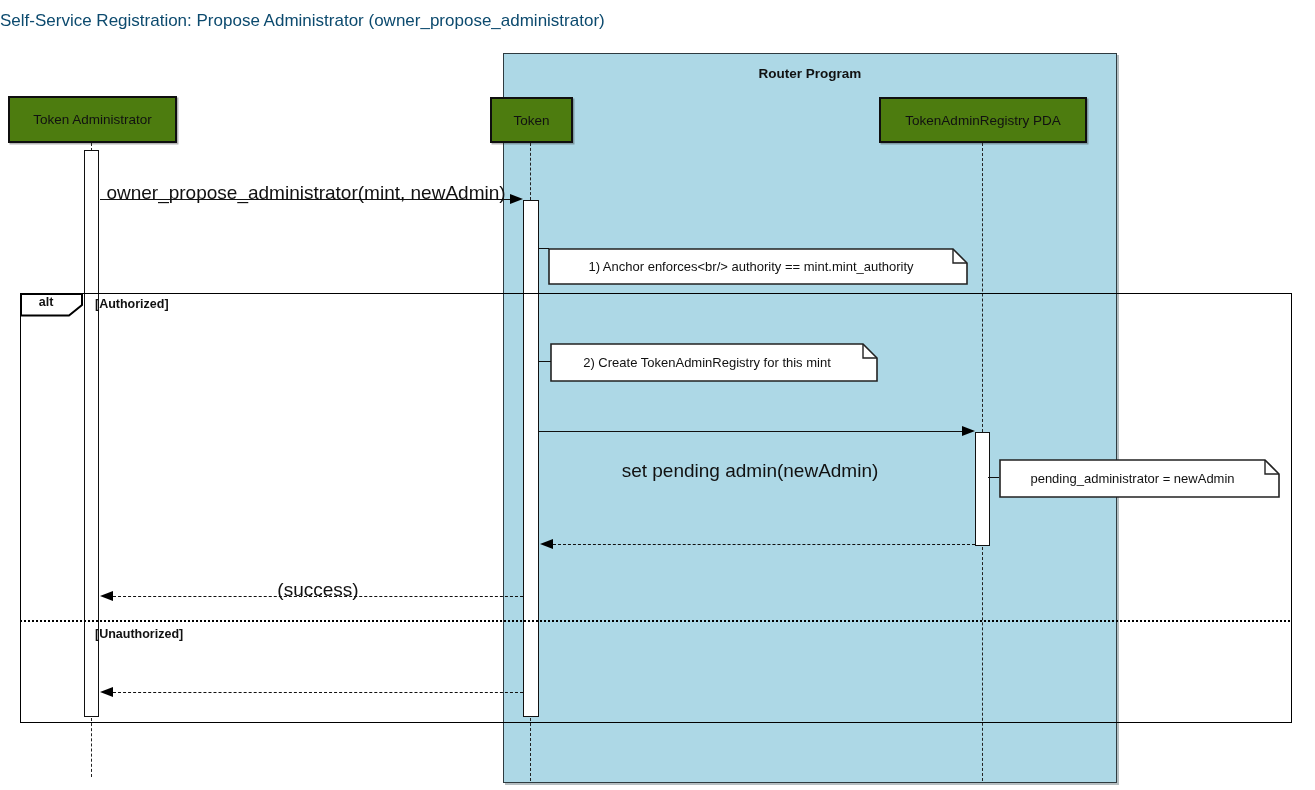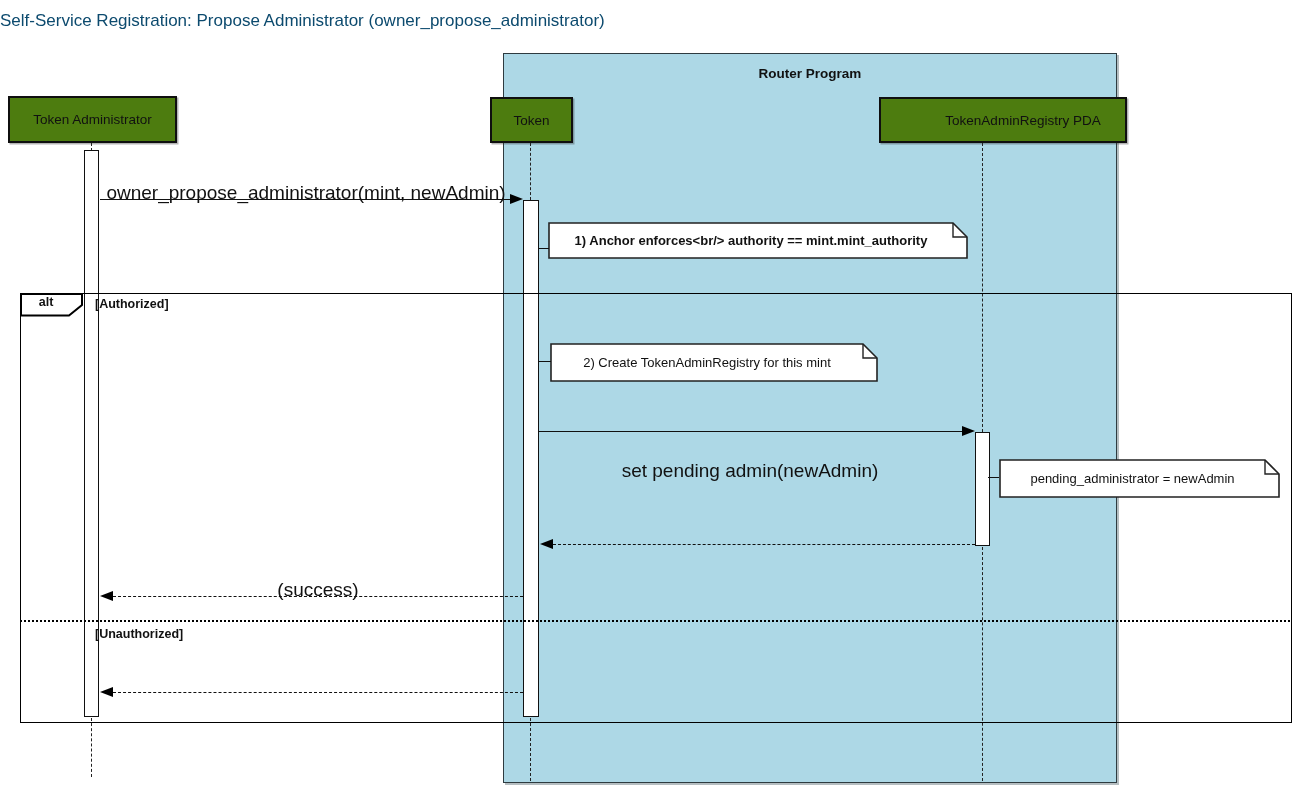--- a/index.html
+++ b/index.html
@@ -148,34 +148,34 @@
   <div class="lifeline" style="left:530px; top:718px; height:63px;"></div>
   <div class="lifeline" style="left:982px; top:143px; height:289px;"></div>
   <div class="lifeline" style="left:982px; top:547px; height:234px;"></div>
 
   <div class="participant" style="left:8px; top:96px; width:165px; height:43px;">
     <span>Token Administrator</span>
   </div>
   <div class="participant" style="left:490px; top:97px; width:79px; height:42px;">
     <span>Token</span>
   </div>
-  <div class="participant" style="left:879px; top:97px; width:204px; height:42px;padding-left:40px;">
+  <div class="participant" style="left:879px; top:97px; width:204px; height:42px;">
     <span>TokenAdminRegistry PDA</span>
   </div>
 
   <div class="activation" style="left:84px; top:150px; width:13px; height:565px;"></div>
   <div class="activation" style="left:523px; top:200px; width:14px; height:515px;"></div>
   <div class="activation" style="left:975px; top:432px; width:13px; height:112px;"></div>
 
   <div class="msg-label" style="left:100px; width:412px; top:182px;">owner_propose_administrator(mint, newAdmin)</div>
   <div class="msg-line" style="left:100px; top:199px; width:412px;"></div>
   <div class="ah ah-right" style="left:510px; top:194px;"></div>
 
   <div class="msg-line" style="left:538px; top:248px; width:11px;"></div>
-  <div class="note" style="left:548px; top:222px; width:420px; height:37px;font-weight:bold;">
+  <div class="note" style="left:548px; top:248px; width:420px; height:37px;">
     <svg width="420" height="37">
       <path d="M1,1 L405,1 L419,15 L419,36 L1,36 Z" fill="#ffffff" stroke="#222" stroke-width="1.6"></path>
       <path d="M405,1 L405,15 L419,15" fill="none" stroke="#222" stroke-width="1.4"></path>
     </svg>
     <div class="note-text">1) Anchor enforces&lt;br/&gt; authority == mint.mint_authority</div>
   </div>
 
   <div class="alt-frame"></div>
   <div class="alt-operator">
     <svg width="64" height="24">

